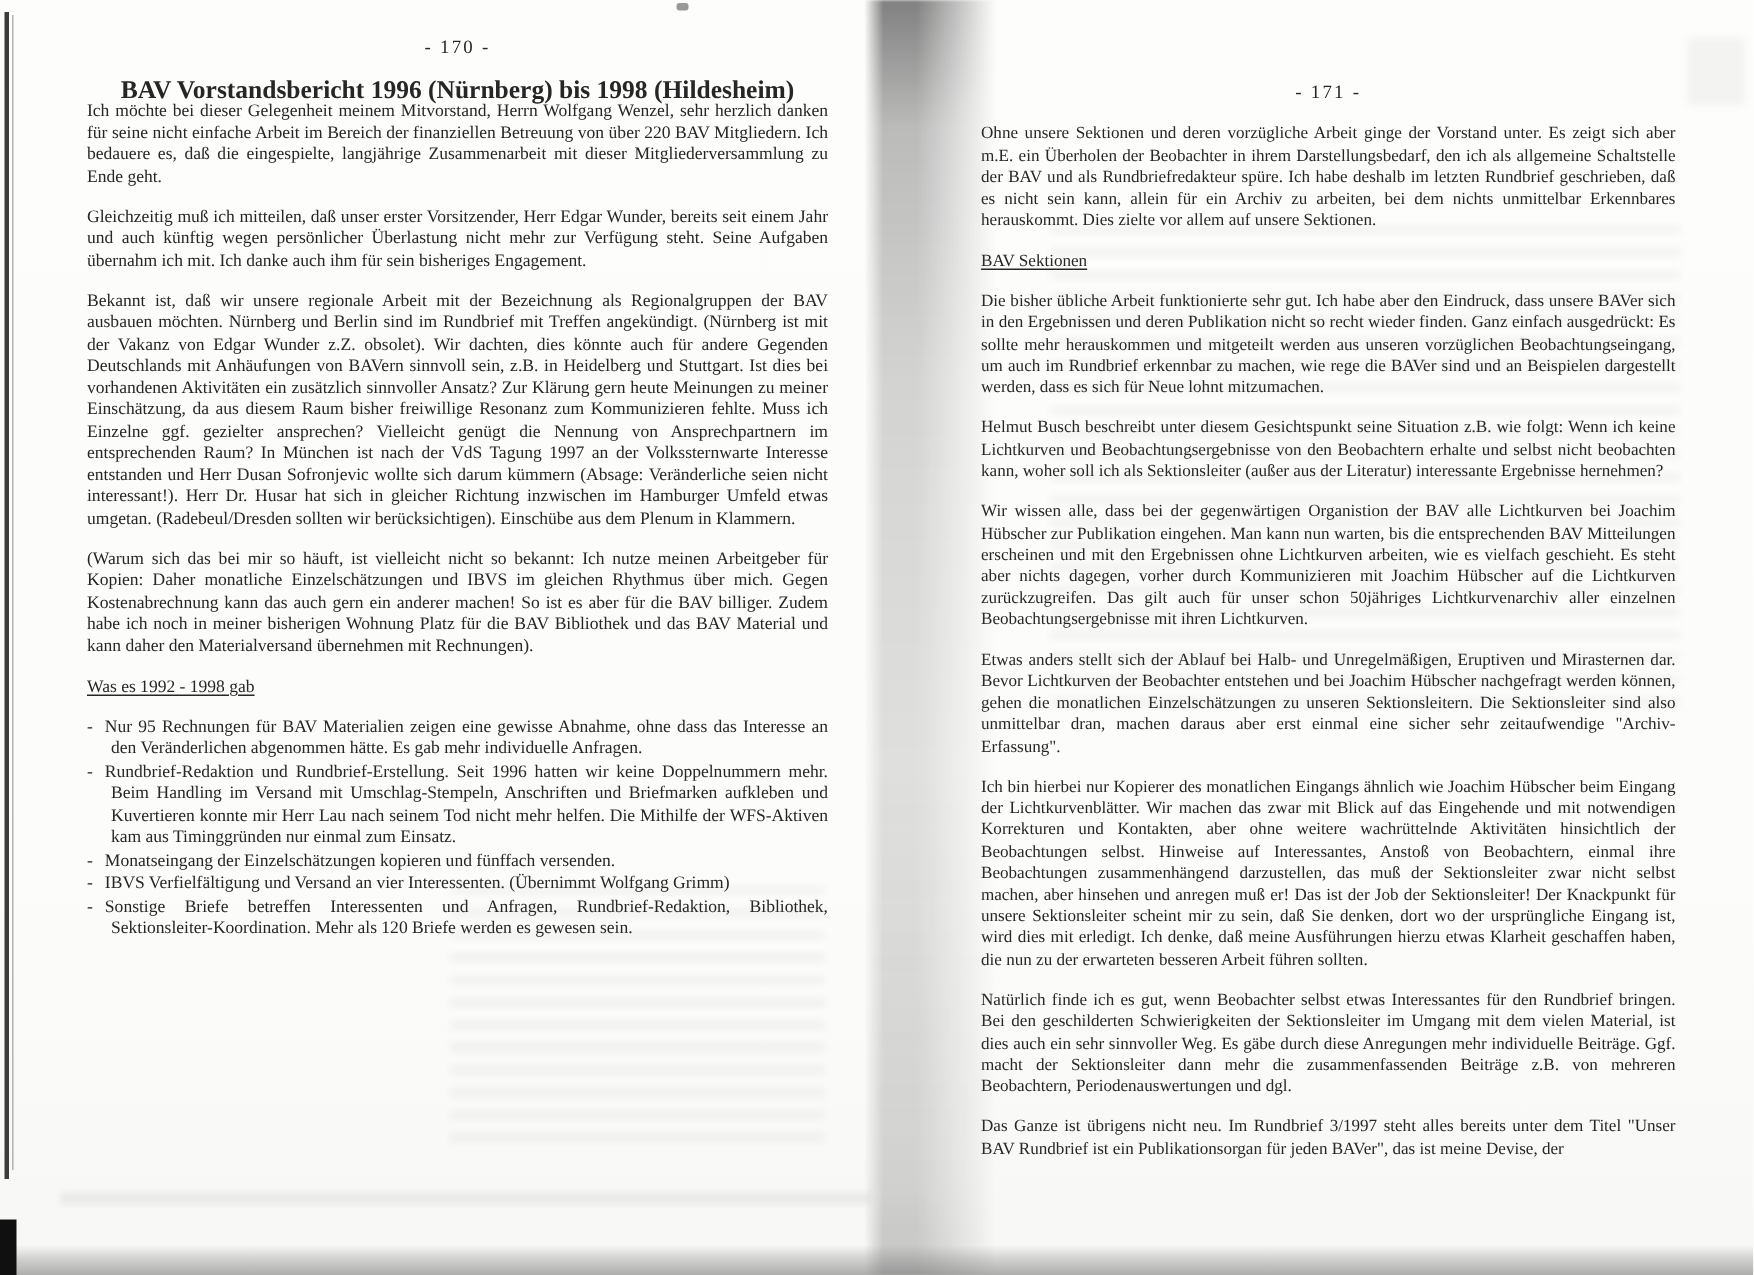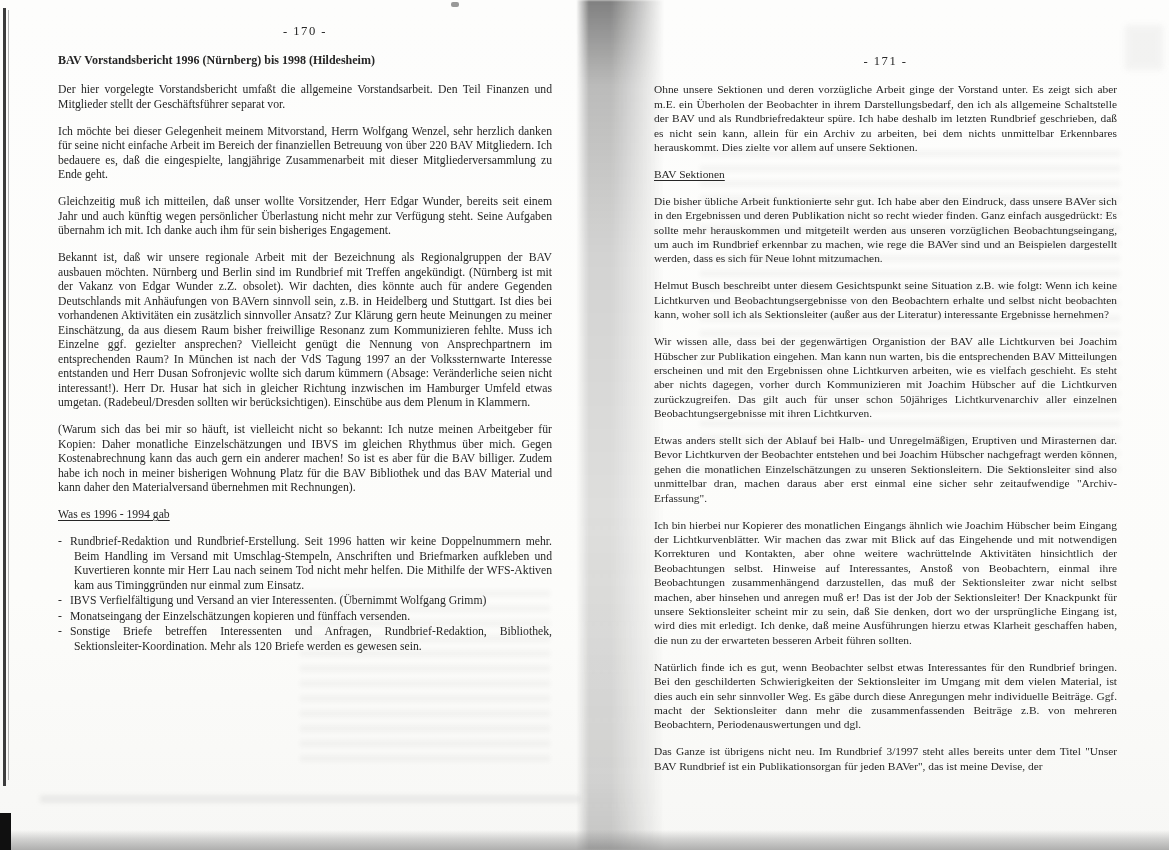--- a/index.html
+++ b/index.html
@@ -15,21 +15,21 @@
     background:linear-gradient(180deg, #fdfdfc 0%, #fcfcfa 70%, #f7f7f5 100%);
     overflow:hidden;
   }
 
   
   .page { position:absolute; }
   .page-left  { left:58px;  top:24px; width:494px; font-size:11.7px; line-height:14.5px; }
   .page-right { left:654px; top:30px; width:463px; font-size:11.4px; line-height:14.4px;margin-top:24px; }
 
   .page-num { text-align:center; margin:0 0 14px 0; font-size:12.6px; letter-spacing:1.5px; }
-  .doc-title { font-weight:bold; margin:0 0 16px 0; font-size:12px; }
+  .doc-title { text-align:center; font-weight:bold; margin:0 0 0 0; font-size:17px; }
   .para { margin:0 0 12.5px 0; text-align:justify; }
   .h-underline { text-decoration:underline; text-underline-offset:2px; }
   .u { text-underline-offset:2px; }
   .bullets { margin-top:2px; }
   .bullet { margin:0 0 1px 0; padding-left:16px; text-indent:-16px; text-align:justify; }
   .bullet .marker { margin-right:8px; }
 
   
   .gutter-shadow {
     position:absolute; left:576px; top:0; width:92px; height:850px;
@@ -81,30 +81,30 @@
   .bleed-c { left:1125px; top:25px; width:38px; height:45px; background:#9a9a9a; opacity:.10; filter:blur(3px); }
 </style>
 </head>
 <body>
 
 <div class="scan">
 
   <div class="page page-left">
     <p class="page-num">- 170 -</p>
     <p class="doc-title">BAV Vorstandsbericht 1996 (Nürnberg) bis 1998 (Hildesheim)</p>
-    <p class="para">Der hier vorgelegte Vorstandsbericht umfaßt die allgemeine Vorstandsarbeit. Den Teil Finanzen und Mitglieder stellt der Geschäftsführer separat vor.</p>
     <p class="para">Ich möchte bei dieser Gelegenheit meinem Mitvorstand, Herrn Wolfgang Wenzel, sehr herzlich danken für seine nicht einfache Arbeit im Bereich der finanziellen Betreuung von über 220 BAV Mitgliedern. Ich bedauere es, daß die eingespielte, langjährige Zusammenarbeit mit dieser Mitgliederversammlung zu Ende geht.</p>
-    <p class="para">Gleichzeitig muß ich mitteilen, daß unser wollte Vorsitzender, Herr Edgar Wunder, bereits seit einem Jahr und auch künftig wegen persönlicher Überlastung nicht mehr zur Verfügung steht. Seine Aufgaben übernahm ich mit. Ich danke auch ihm für sein bisheriges Engagement.</p>
+    <p class="para">Gleichzeitig muß ich mitteilen, daß unser erster Vorsitzender, Herr Edgar Wunder, bereits seit einem Jahr und auch künftig wegen persönlicher Überlastung nicht mehr zur Verfügung steht. Seine Aufgaben übernahm ich mit. Ich danke auch ihm für sein bisheriges Engagement.</p>
     <p class="para">Bekannt ist, daß wir  unsere regionale Arbeit mit der Bezeichnung als Regionalgruppen der BAV ausbauen möchten. Nürnberg und Berlin sind im Rundbrief mit Treffen angekündigt. (Nürnberg ist mit der Vakanz von Edgar Wunder z.Z. obsolet). Wir dachten, dies könnte auch für andere Gegenden Deutschlands mit Anhäufungen von BAVern sinnvoll sein, z.B. in Heidelberg und Stuttgart. Ist dies bei vorhandenen Aktivitäten ein zusätzlich sinnvoller Ansatz? Zur Klärung gern heute Meinungen zu meiner Einschätzung, da aus diesem Raum bisher freiwillige Resonanz zum Kommunizieren fehlte. Muss ich Einzelne ggf. gezielter ansprechen? Vielleicht genügt die Nennung von Ansprechpartnern im entsprechenden Raum? In München ist nach der VdS Tagung 1997 an der Volkssternwarte Interesse entstanden und Herr Dusan Sofronjevic wollte sich darum kümmern (Absage: Veränderliche seien nicht interessant!). Herr Dr. Husar hat sich in gleicher Richtung inzwischen im Hamburger Umfeld etwas umgetan. (Radebeul/Dresden sollten wir berücksichtigen). Einschübe aus dem Plenum in Klammern.</p>
     <p class="para"><span>(Warum sich das bei mir so häuft, ist vielleicht nicht so bekannt: Ich nutze meinen Arbeitgeber für Kopien: Daher monatliche Einzelschätzungen und IBVS im gleichen Rhythmus über mich. Gegen Kostenabrechnung kann das auch gern ein anderer machen! So ist es aber für die BAV billiger. Zudem habe ich noch in meiner </span><span class="u">bisherigen</span><span> Wohnung Platz für die BAV Bibliothek und das BAV Material und kann daher den Materialversand übernehmen mit Rechnungen).</span></p>
-    <p class="para h-underline">Was es 1996 - 1994 gab</p>
+    <p class="para h-underline">Was es 1992 - 1998 gab</p>
     <div class="bullets">
+      <div class="bullet"><span class="marker">-</span><span>Nur 95 Rechnungen für BAV Materialien zeigen eine gewisse Abnahme, ohne dass das Interesse an den Veränderlichen abgenommen hätte. Es gab mehr individuelle Anfragen.</span></div>
       <div class="bullet"><span class="marker">-</span><span>Rundbrief-Redaktion und Rundbrief-Erstellung. Seit 1996 hatten wir keine Doppelnummern mehr. Beim Handling im Versand mit Umschlag-Stempeln, Anschriften und Briefmarken aufkleben und Kuvertieren konnte mir  Herr Lau nach seinem Tod nicht mehr helfen. Die Mithilfe der WFS-Aktiven kam aus Timinggründen nur einmal zum Einsatz.</span></div>
+      <div class="bullet"><span class="marker">-</span><span>Monatseingang der Einzelschätzungen kopieren und fünffach versenden.</span></div>
       <div class="bullet"><span class="marker">-</span><span>IBVS Verfielfältigung und Versand an vier Interessenten. (Übernimmt Wolfgang Grimm)</span></div>
-      <div class="bullet"><span class="marker">-</span><span>Monatseingang der Einzelschätzungen kopieren und fünffach versenden.</span></div>
       <div class="bullet"><span class="marker">-</span><span>Sonstige Briefe betreffen Interessenten und Anfragen, Rundbrief-Redaktion,  Bibliothek, Sektionsleiter-Koordination. Mehr als 120 Briefe werden es gewesen sein.</span></div>
     </div>
   </div>
 
   <div class="page page-right">
     <p class="page-num">- 171 -</p>
     <p class="para">Ohne unsere Sektionen und deren vorzügliche Arbeit ginge der Vorstand unter. Es zeigt sich aber m.E. ein Überholen der Beobachter in ihrem Darstellungsbedarf, den ich als allgemeine Schaltstelle der BAV und als Rundbriefredakteur spüre. Ich habe deshalb im letzten Rundbrief geschrieben, daß es nicht sein kann, allein für ein Archiv zu arbeiten, bei dem nichts unmittelbar Erkennbares herauskommt. Dies zielte vor allem auf unsere Sektionen.</p>
     <p class="para h-underline">BAV Sektionen</p>
     <p class="para"><span>Die bisher übliche Arbeit funktionierte </span><span class="u">sehr gut</span><span>. Ich habe aber den Eindruck, dass unsere BAVer sich in den Ergebnissen und deren Publikation nicht so recht wieder finden.  Ganz einfach ausgedrückt: Es sollte mehr herauskommen und mitgeteilt werden aus unseren vorzüglichen Beobachtungseingang, um auch im Rundbrief erkennbar zu machen, wie rege die BAVer sind und an Beispielen dargestellt werden, dass es sich für Neue lohnt mitzumachen.</span></p>
     <p class="para">Helmut Busch beschreibt unter diesem Gesichtspunkt seine Situation z.B. wie folgt: Wenn ich keine Lichtkurven und Beobachtungsergebnisse von den Beobachtern erhalte und selbst nicht beobachten kann, woher soll ich als Sektionsleiter (außer aus der Literatur) interessante Ergebnisse hernehmen?</p>

